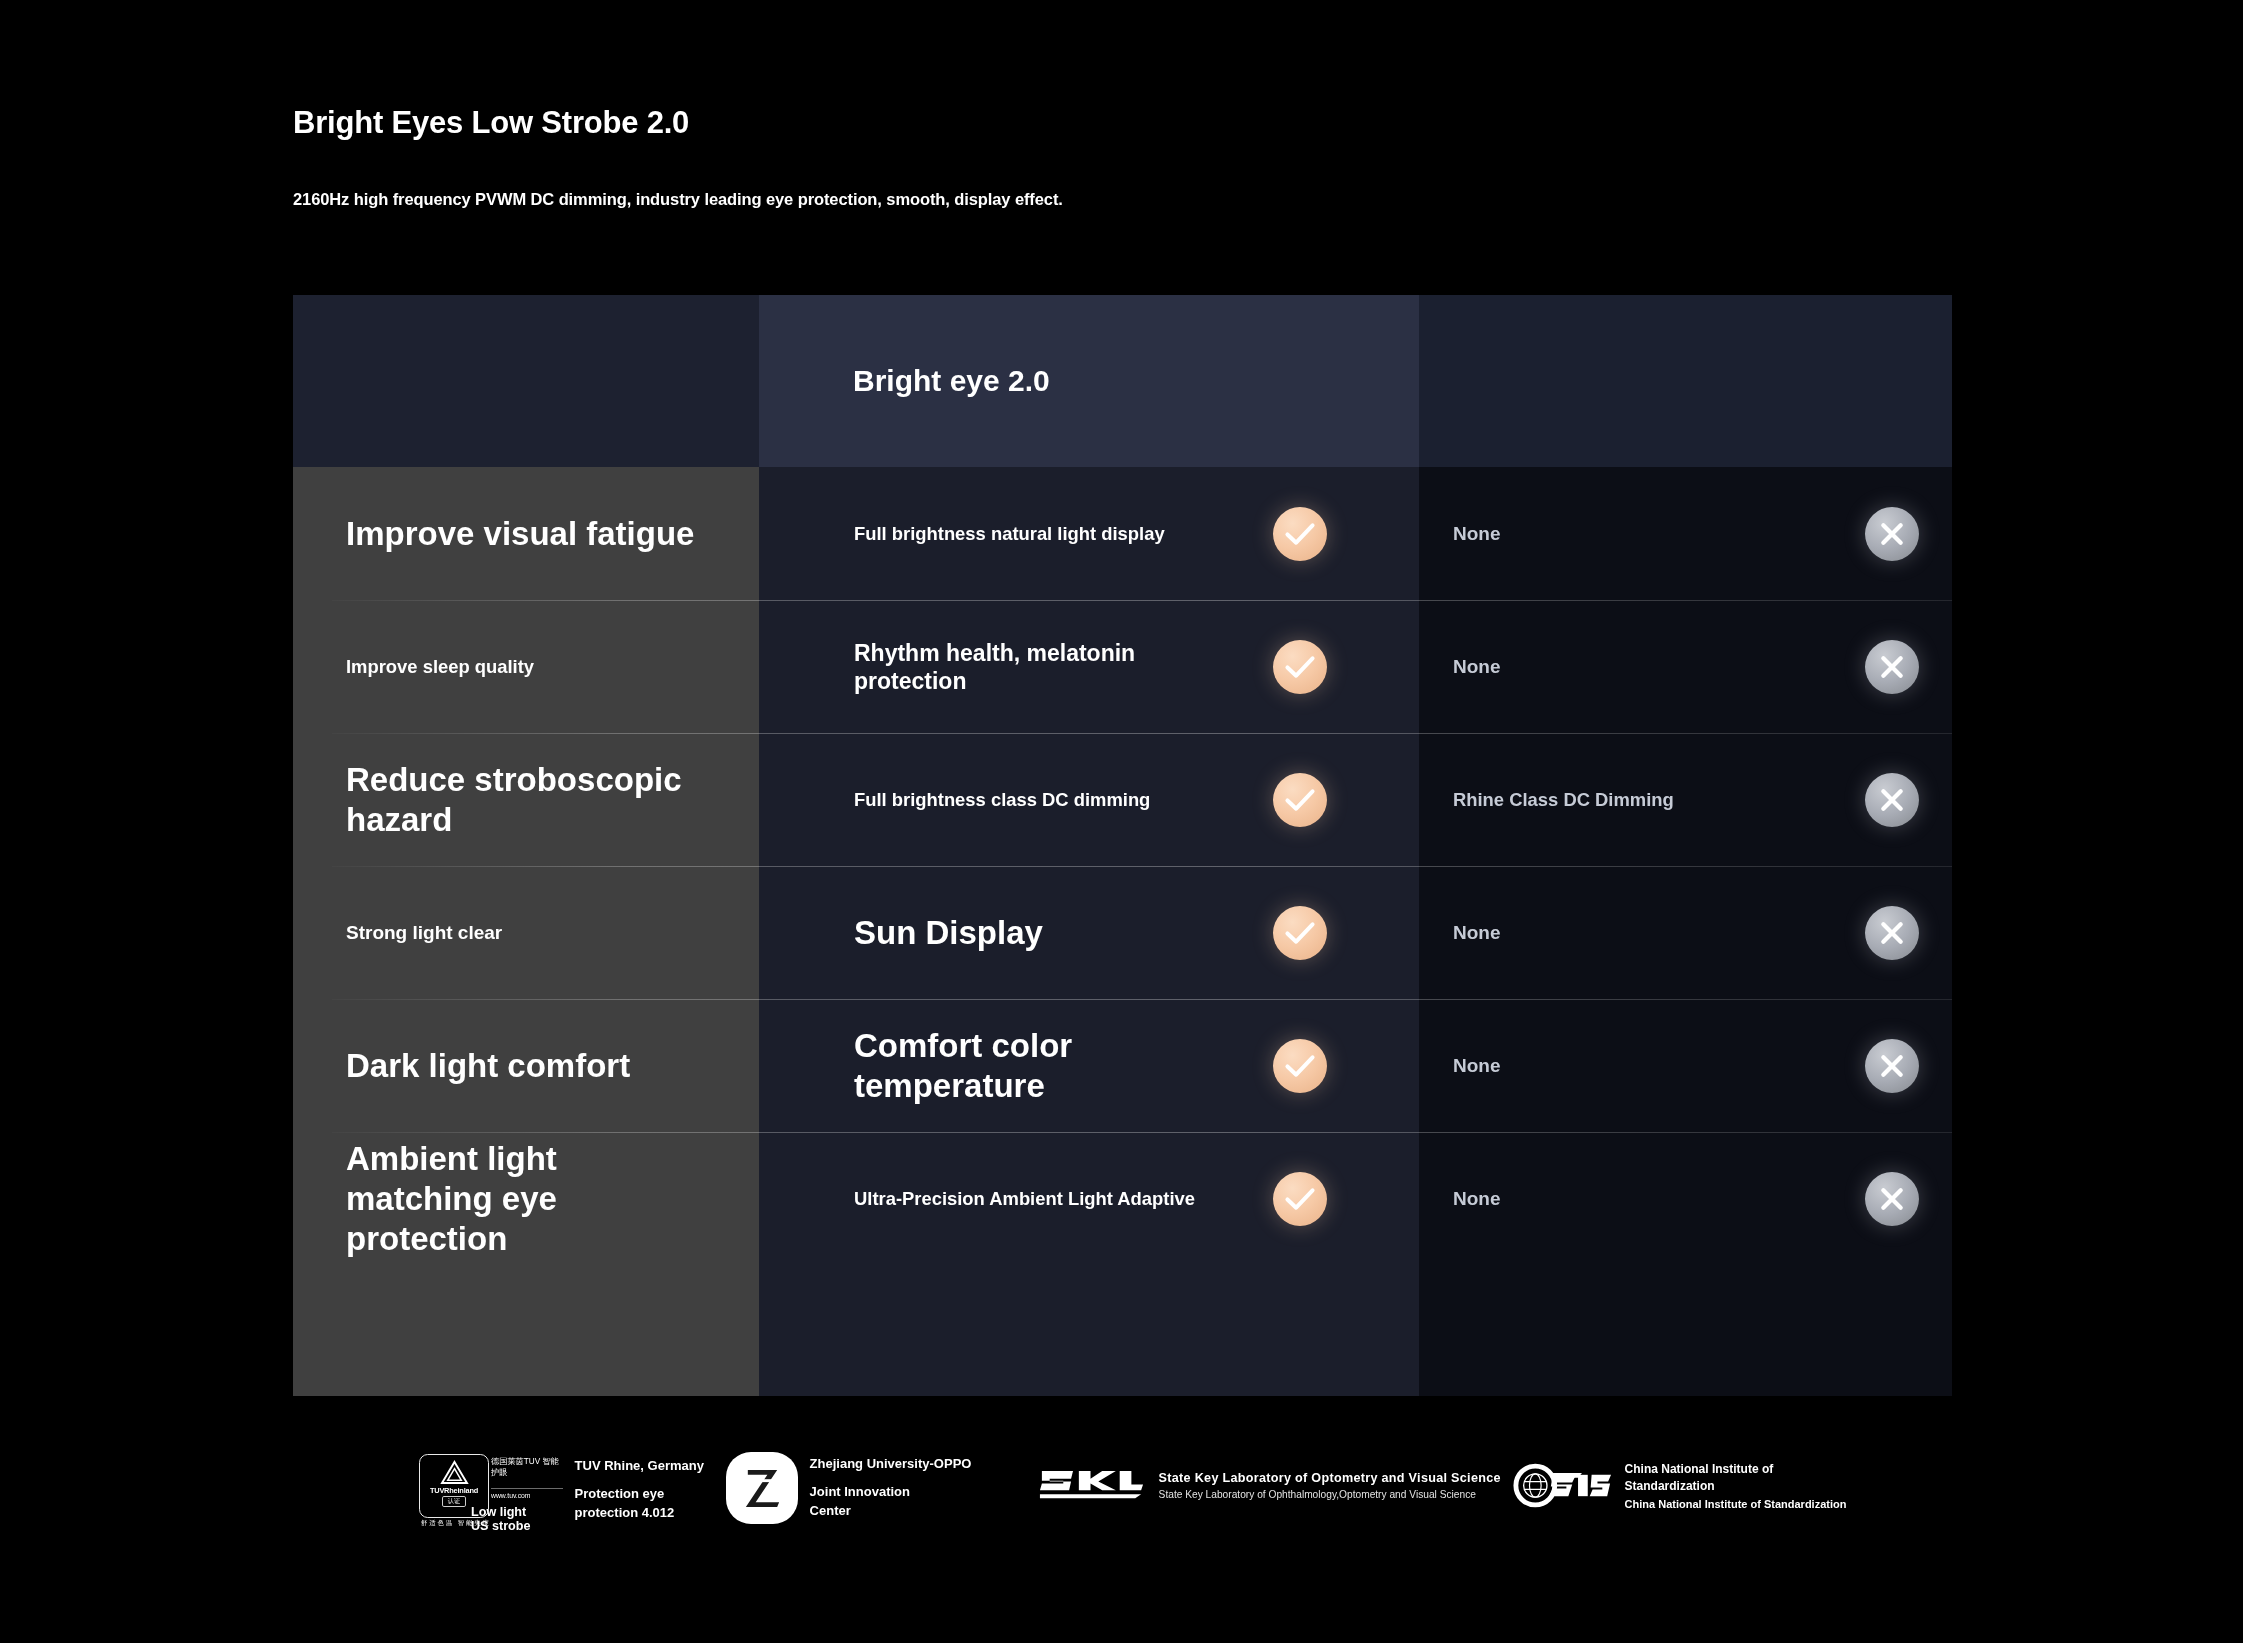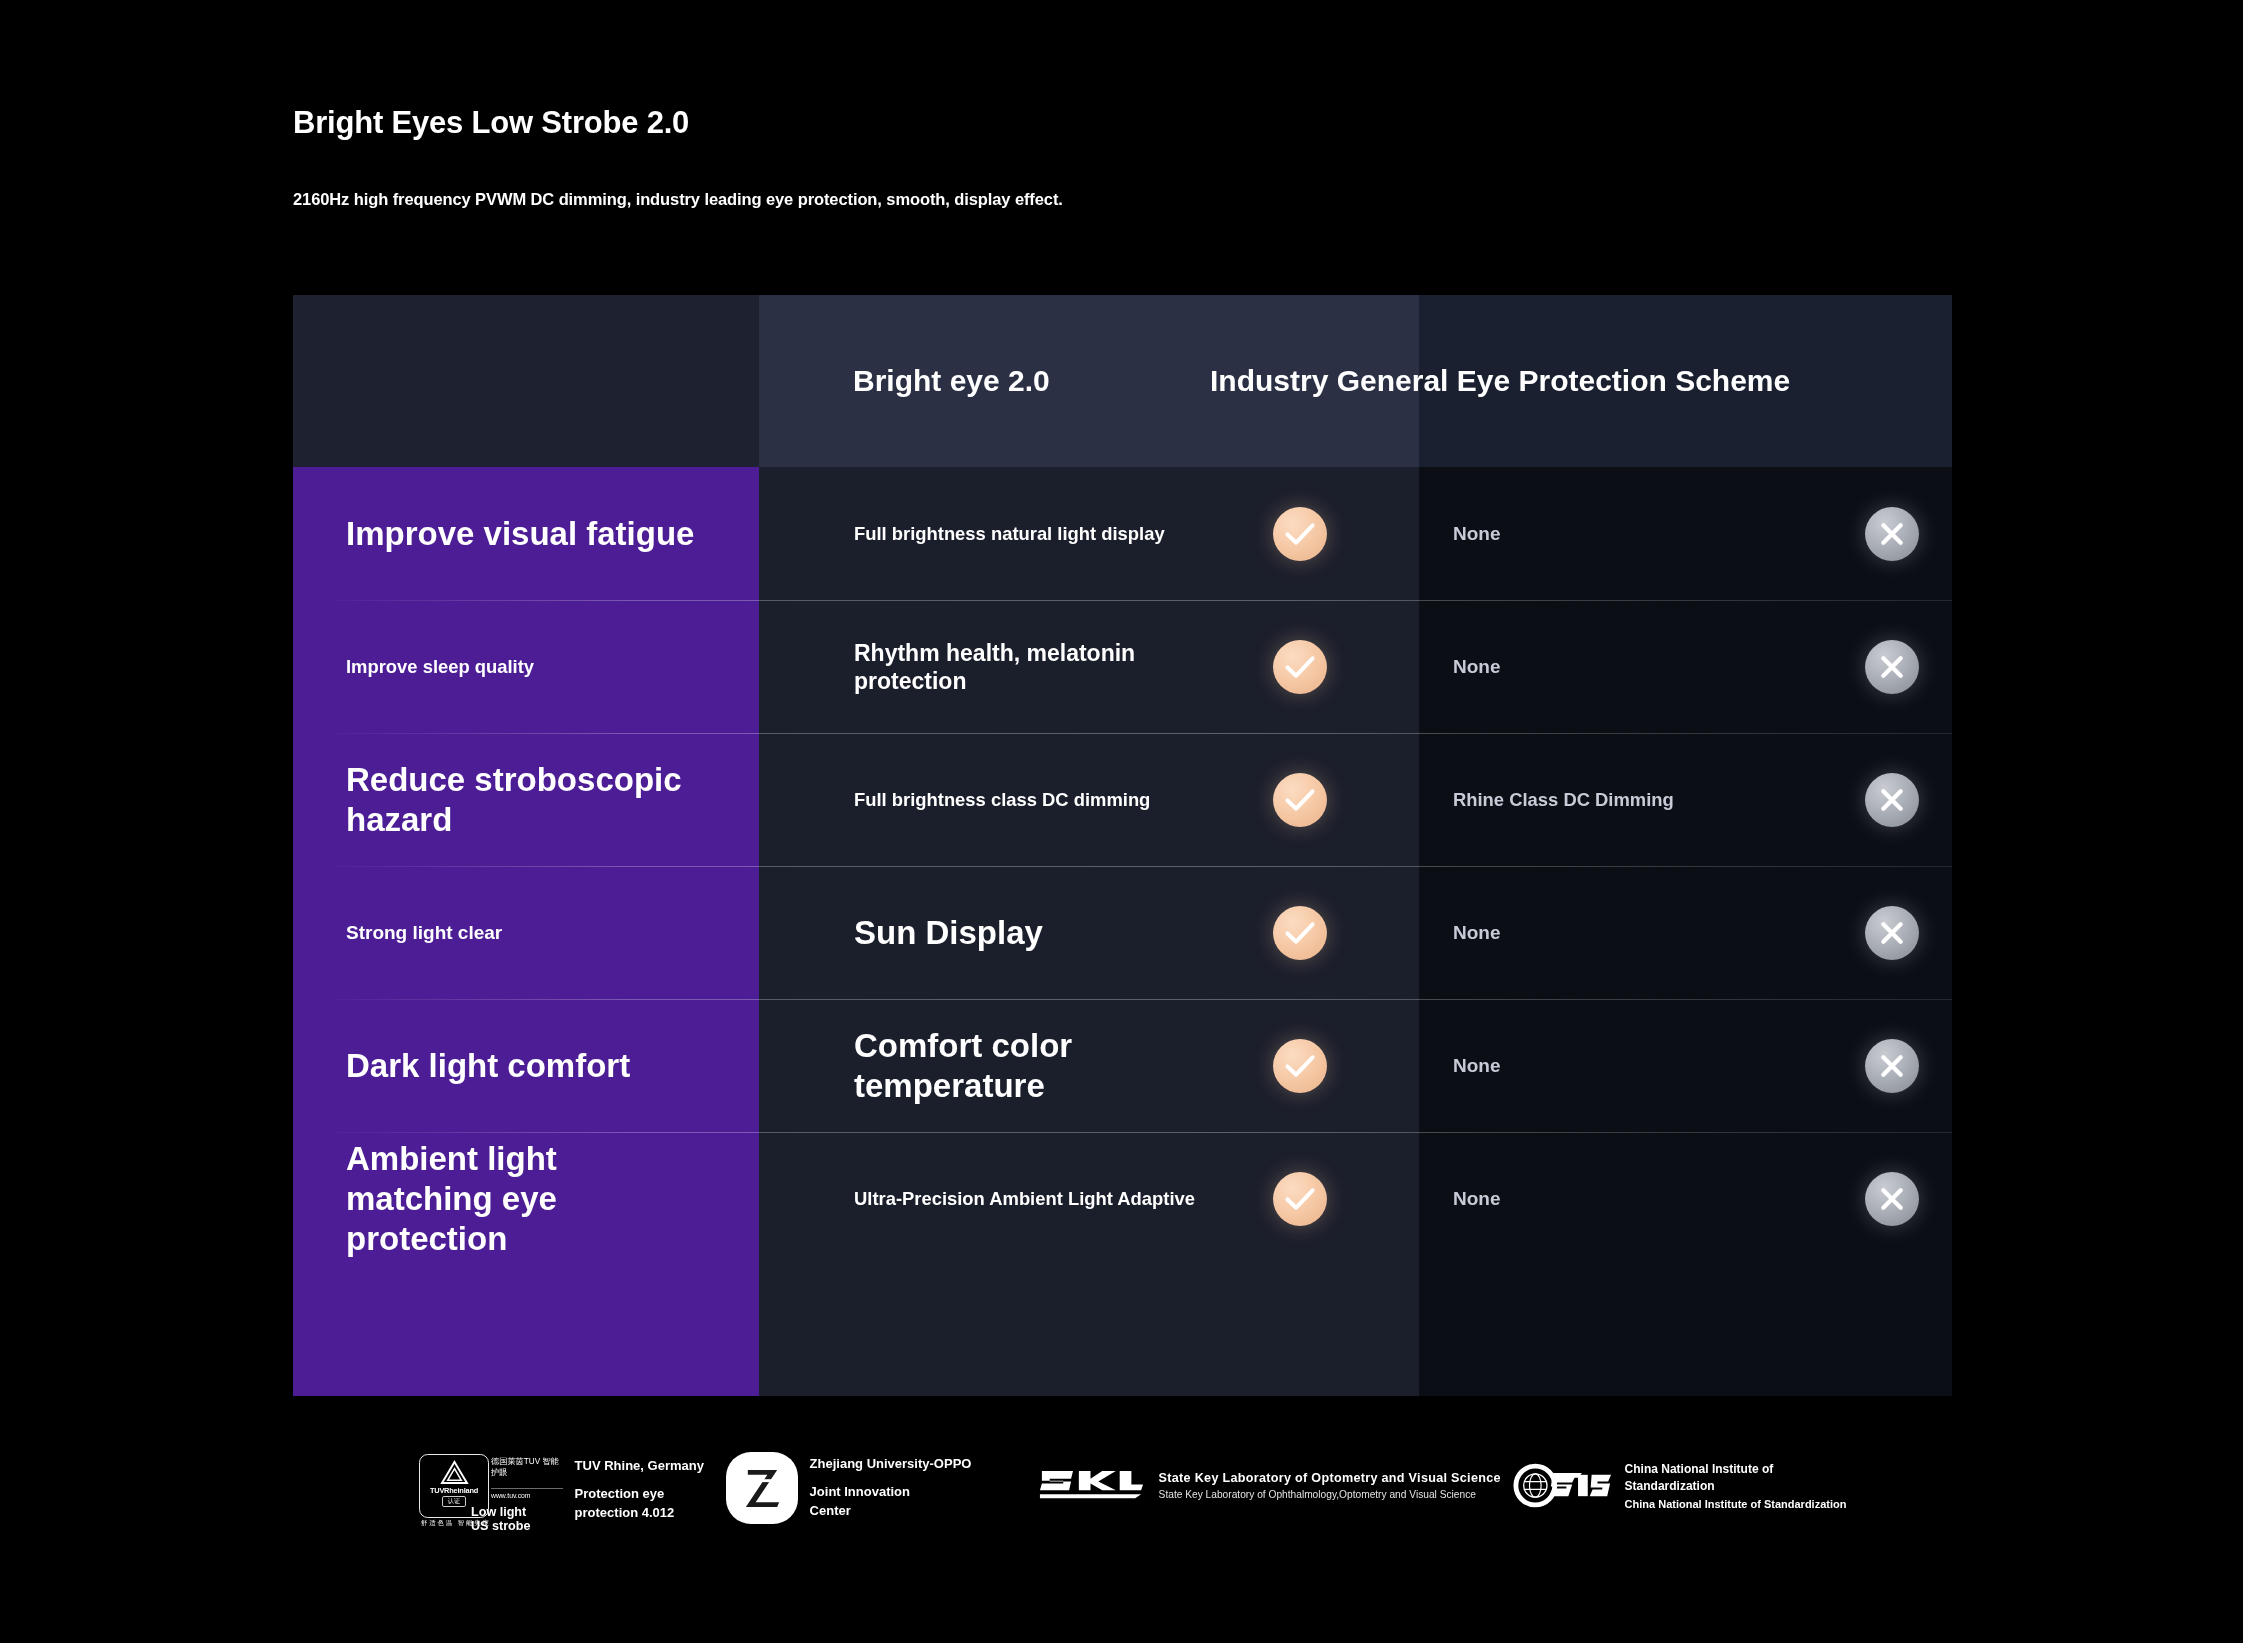--- a/index.html
+++ b/index.html
@@ -41,21 +41,21 @@
     letter-spacing: -0.1px;
   }
 
   
   .compare-table {
     position: absolute;
     left: 293px;
     top: 295px;
     width: 1659px;
     height: 1101px;
-    background: #4c1d95;
+    background: #404040;
     overflow: hidden;
   }
 
   
   .band-mid {
     position: absolute;
     left: 466px;
     top: 0;
     width: 660px;
     height: 100%;
@@ -311,21 +311,20 @@
 
   <div class="compare-table">
 
     <div class="band-mid"></div>
     <div class="band-right"></div>
 
     <div class="thead">
       <div class="hd-mid"></div>
       <div class="hd-right"></div>
       <div class="th-label th-mid">Bright eye 2.0</div>
-      <div class="th-label th-right">Industry General Eye Protection Scheme</div>
     </div>
 
     <div class="rows">
 
 
       <div class="row">
         <div class="cell-feature sz-xl">Improve visual fatigue</div>
         <div class="cell-ours sz-m">Full brightness natural light display</div>
         <div class="mark mark-ours yes">
           <svg viewBox="0 0 56 56">

